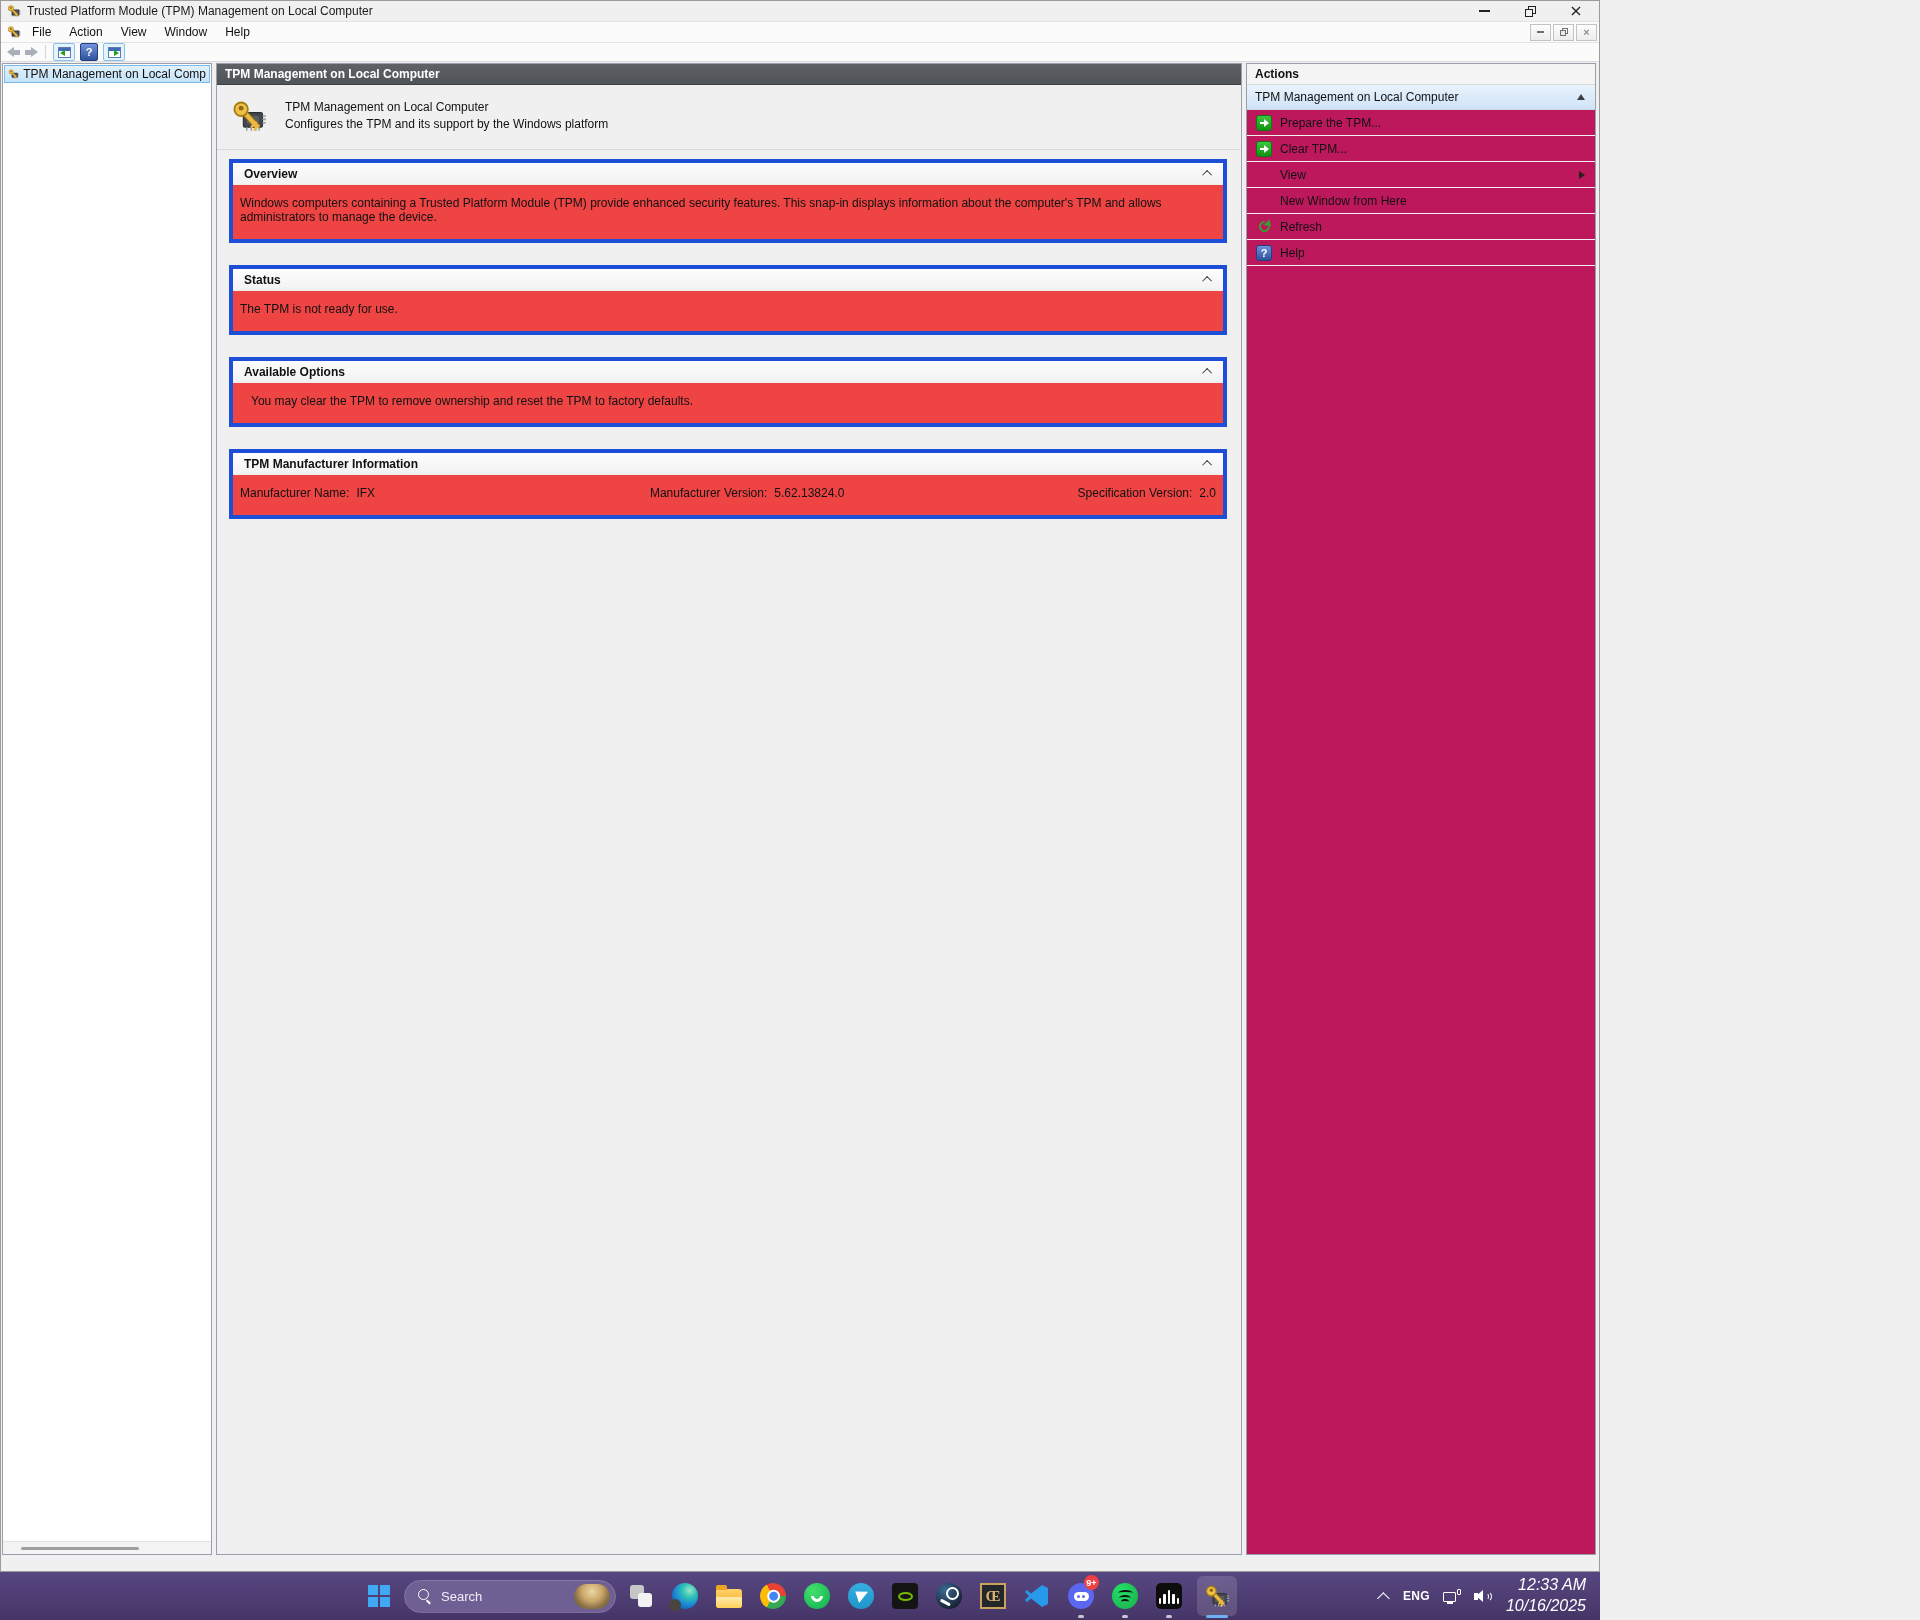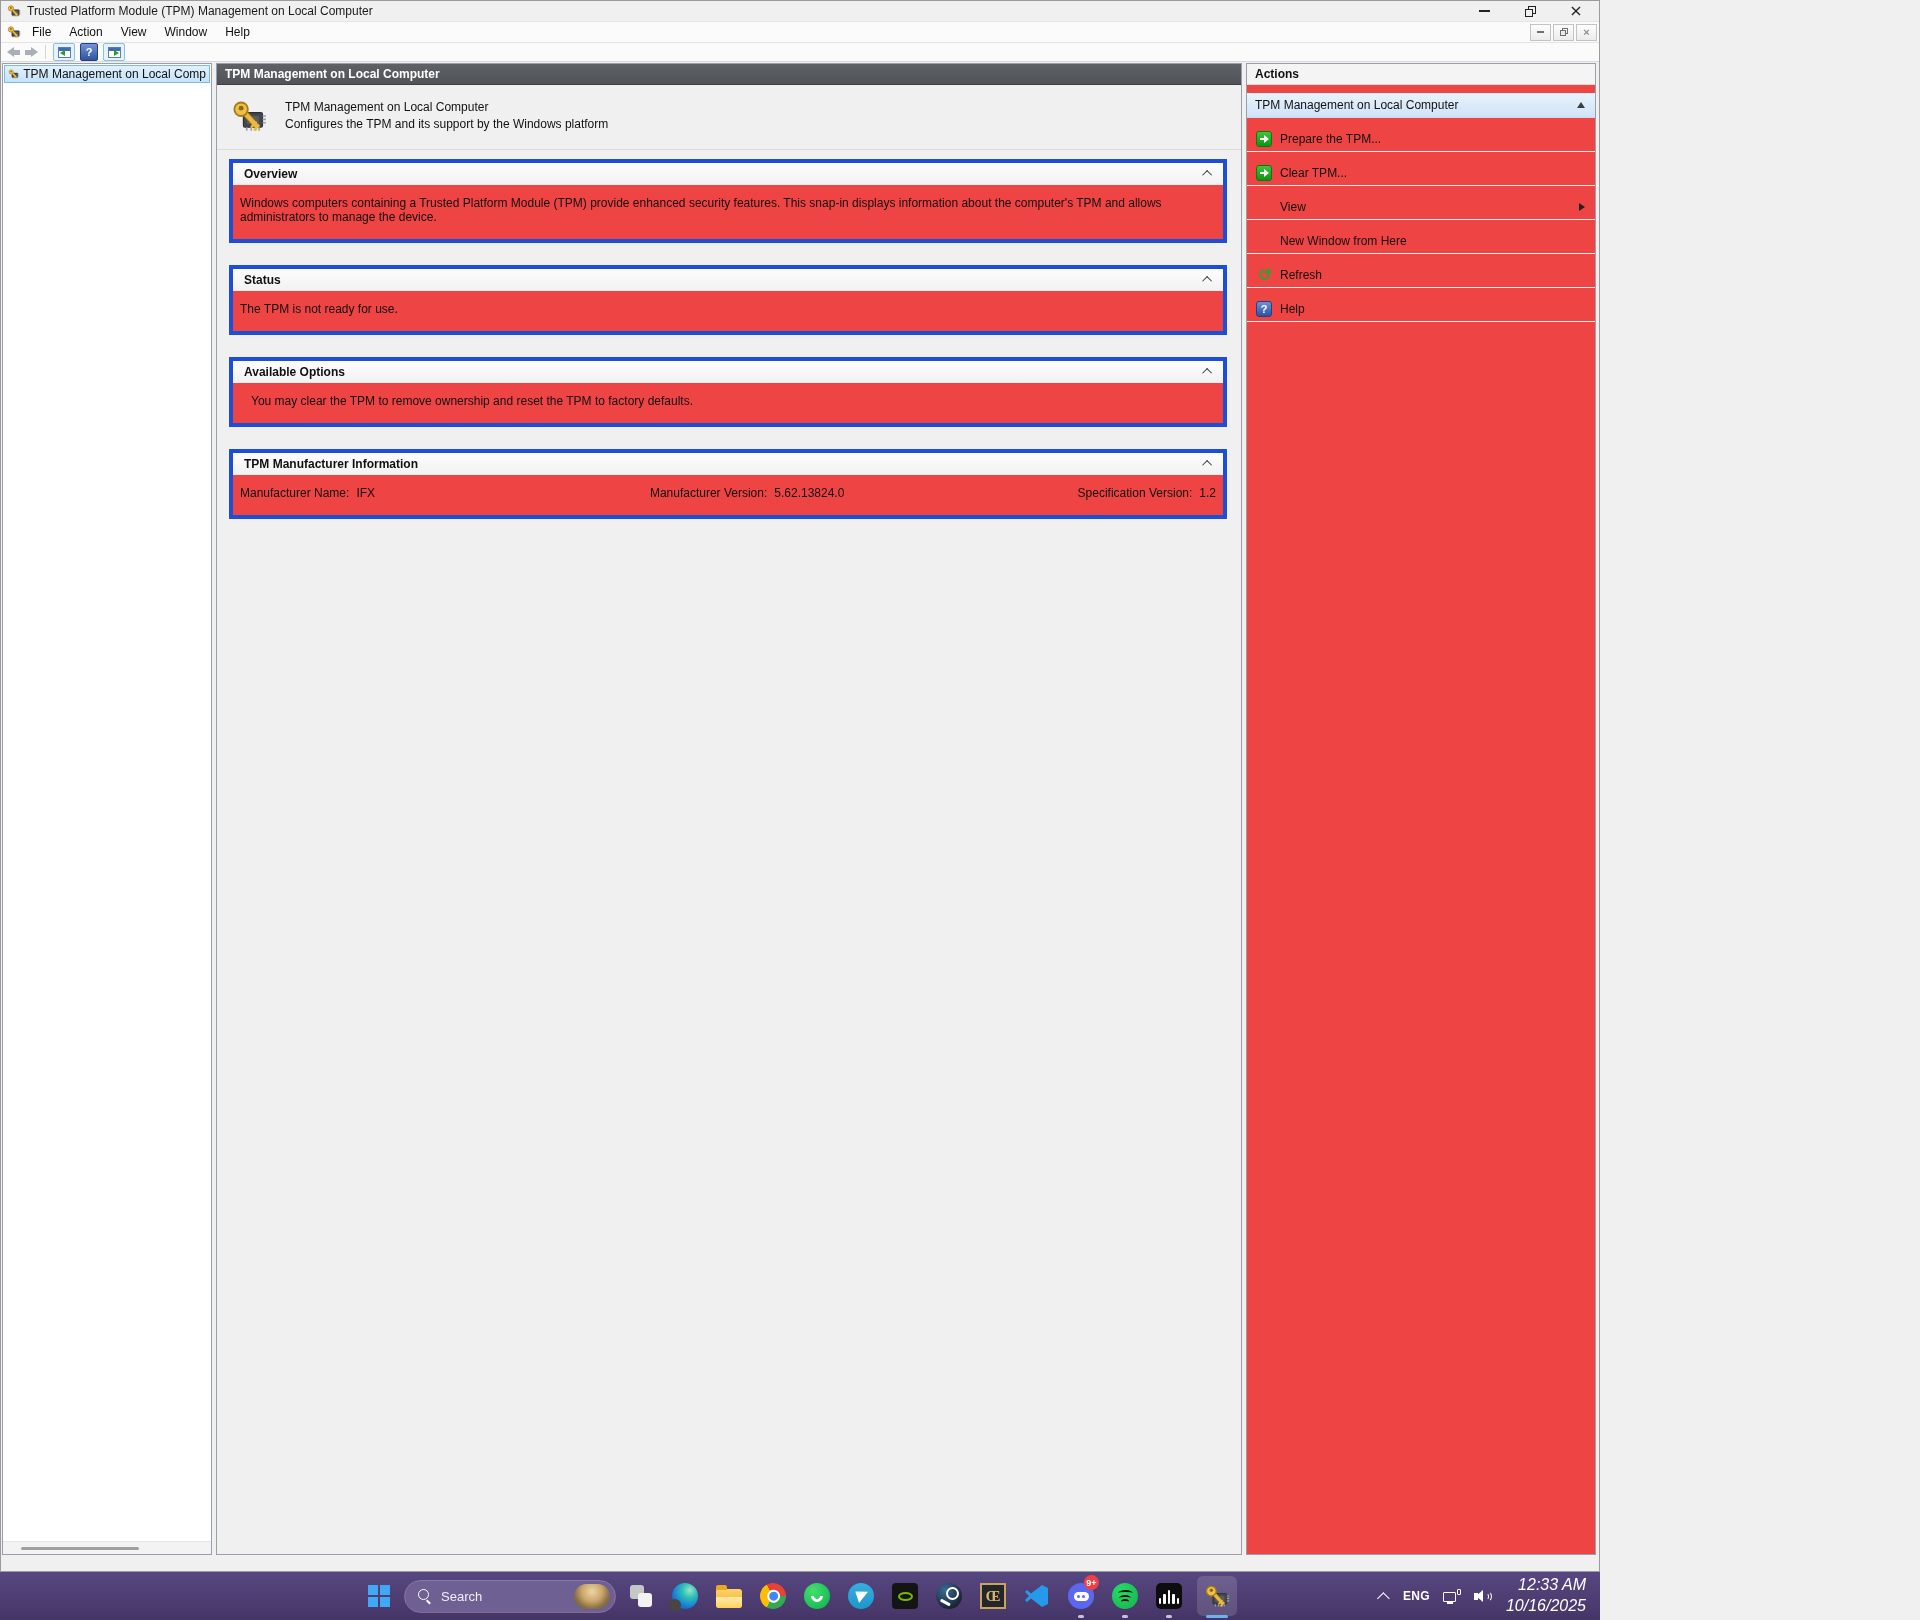--- a/index.html
+++ b/index.html
@@ -57,21 +57,21 @@
   .banner-text div { line-height:1.45; }
   .sections { padding:9px 14px 0 12px; }
   .section { background:#ef4444; border:4px solid #1d4ed8; margin-bottom:22px; }
   .section-h { height:22px; display:flex; align-items:center; padding:0 11px; font-weight:bold; background:linear-gradient(#fdfdfd,#f2f2f2); border-bottom:1px solid #ececec; }
   .chev-up { margin-left:auto; width:7px; height:7px; border-left:1.6px solid #3c3c3c; border-top:1.6px solid #3c3c3c; transform:rotate(45deg) translateY(2px); }
   .section-b { padding:11px 7px 15px; }
   .mfr { display:flex; align-items:center; }
   .mfr .f1 { width:42%; } .mfr .f2 { flex:1; } .mfr .f3 { text-align:right; }
   .mfr b { font-weight:normal; margin-left:7px; }
 
-  .actions-pane { width:350px; flex:0 0 350px; border:1px solid #99a0ab; background:#ef4444; display:flex; flex-direction:column;gap:8px; }
+  .actions-pane { width:350px; flex:0 0 350px; border:1px solid #99a0ab; background:#be185d; display:flex; flex-direction:column; }
   .actions-h { height:21px; font-weight:bold; display:flex; align-items:center; padding:0 8px; background:#f4f4f4; border-bottom:1px solid #d9d9d9; }
   .actions-group { height:25px; display:flex; align-items:center; padding:0 10px 0 8px; background:linear-gradient(#e9f3fc,#cfe3f7); border-bottom:1px solid #ccd8e5; }
   .tri-up { margin-left:auto; width:0; height:0; border-left:4px solid transparent; border-right:4px solid transparent; border-bottom:6px solid #3a3f46; }
   .action-item { height:26px; display:flex; align-items:center; padding:0 10px 0 6px; border-bottom:1px solid #f2f2f2; }
   .ai-ico { width:22px; display:flex; justify-content:center; align-items:center; margin-right:5px; }
   .green-sq { width:16px; height:16px; border-radius:3px; background:linear-gradient(#3ec43e,#139213); border:1px solid #0e7a0e; display:flex; align-items:center; justify-content:center; }
   .green-sq .arr { display:flex; align-items:center; }
   .green-sq .arr i { width:4px; height:2px; background:#fff; }
   .green-sq .arr u { width:0; height:0; border-top:4px solid transparent; border-bottom:4px solid transparent; border-left:5px solid #fff; }
   .refresh-ico { width:11px; height:11px; border:2px solid #2fa32f; border-radius:50%; border-top-color:transparent; position:relative; transform:rotate(45deg); }
@@ -290,21 +290,21 @@
 
             <div class="section">
               <div class="section-h">
                 <span>TPM Manufacturer Information</span>
                 <span class="chev-up"></span>
               </div>
               <div class="section-b">
                 <div class="mfr">
                   <span class="f1"><span>Manufacturer Name:</span><b>IFX</b></span>
                   <span class="f2"><span>Manufacturer Version:</span><b>5.62.13824.0</b></span>
-                  <span class="f3"><span>Specification Version:</span><b>1.2</b></span>
+                  <span class="f3"><span>Specification Version:</span><b>2.0</b></span>
                 </div>
               </div>
             </div>
           </div>
         </div>
       </div>
 
       <div class="actions-pane">
         <div class="actions-h">Actions</div>
         <div class="actions-group">

